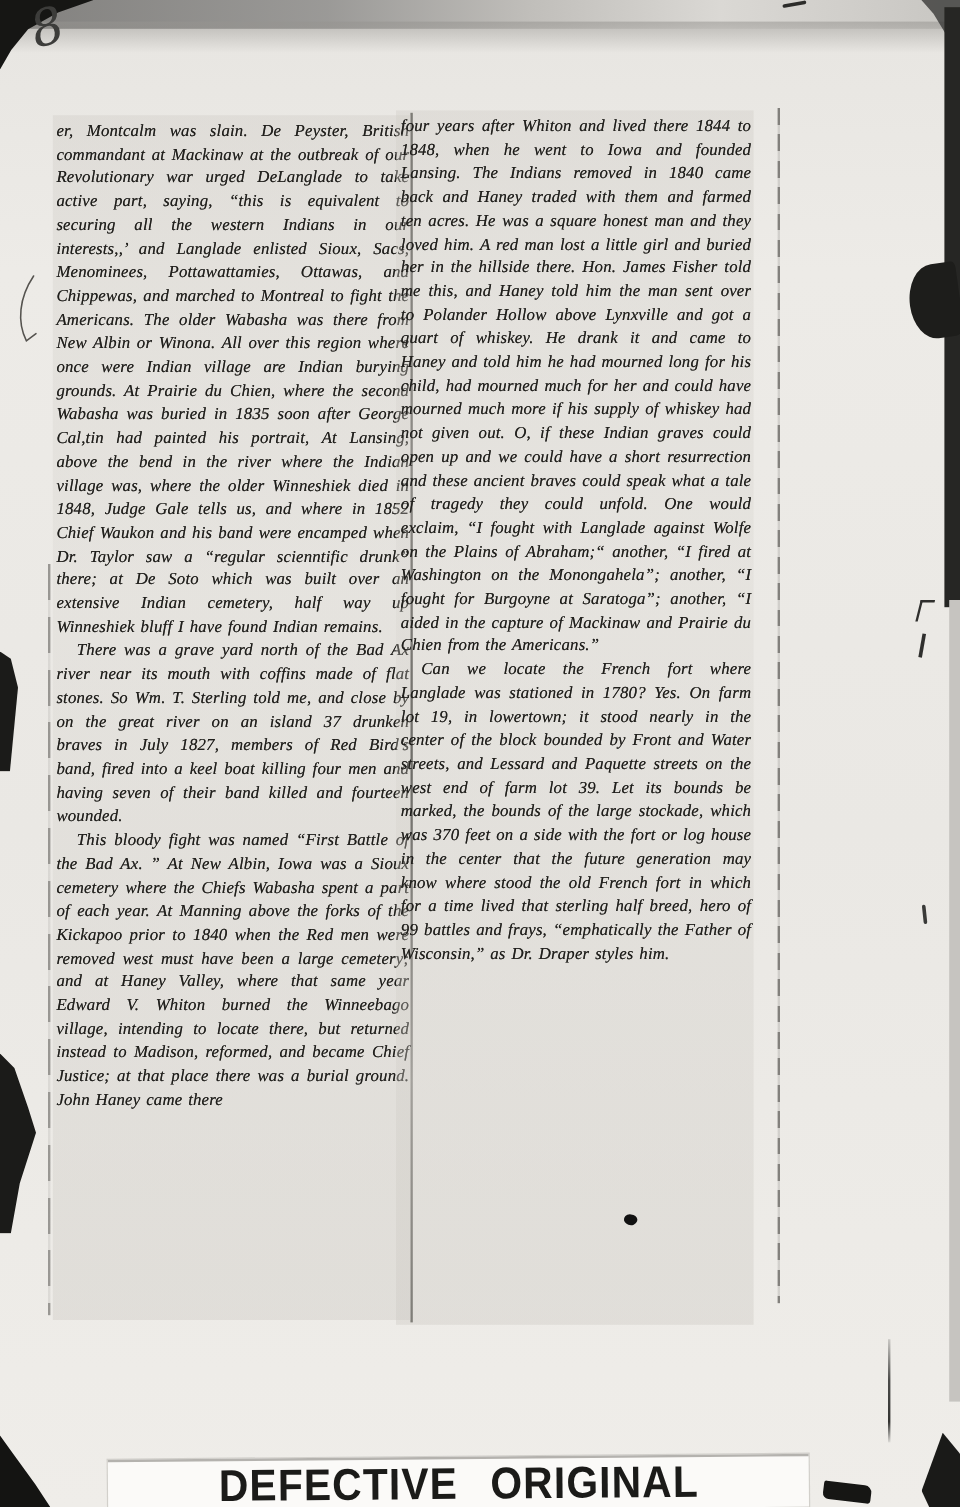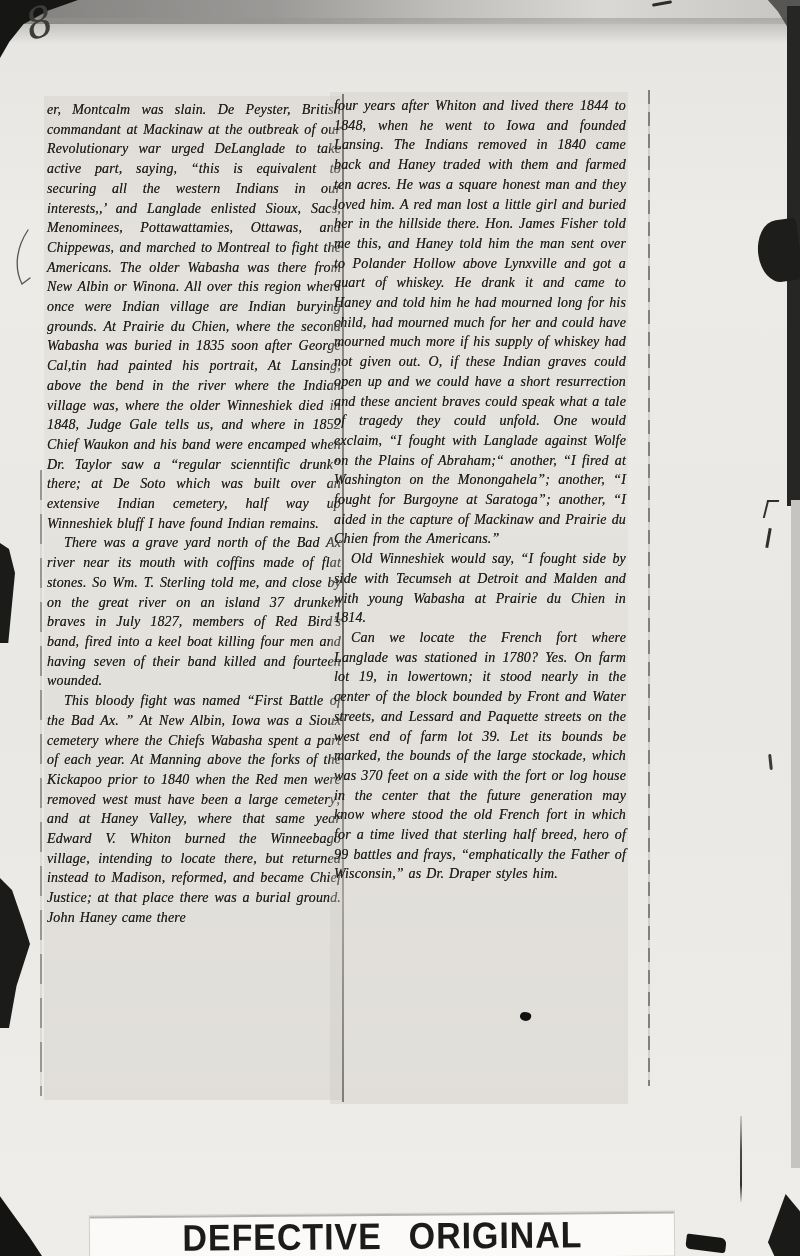--- a/index.html
+++ b/index.html
@@ -182,21 +182,20 @@
   <div class="rule-left"></div>
 
   <div id="clip-left" class="clip-col">
     <p>er, Montcalm was slain. De Peyster, British commandant at Mackinaw at the outbreak of our Revolutionary war urged DeLanglade to take active part, saying, “this is equivalent to securing all the western Indians in our interests,,’ and Langlade enlisted Sioux, Sacs, Menominees, Pottawattamies, Ottawas, and Chippewas, and marched to Montreal to fight the Americans. The older Wabasha was there from New Albin or Winona. All over this region where once were Indian village are Indian burying grounds. At Prairie du Chien, where the second Wabasha was buried in 1835 soon after George Cal,tin had painted his portrait, At Lansing, above the bend in the river where the Indian village was, where the older Winneshiek died in 1848, Judge Gale tells us, and where in 1852 Chief Waukon and his band were encamped when Dr. Taylor saw a “regular scienntific drunk” there; at De Soto which was built over an extensive Indian cemetery, half way up Winneshiek bluff I have found Indian remains.</p>
     <p class="ind">There was a grave yard north of the Bad Ax river near its mouth with coffins made of flat stones. So Wm. T. Sterling told me, and close by on the great river on an island 37 drunken braves in July 1827, members of Red Bird’s band, fired into a keel boat killing four men and having seven of their band killed and fourteen wounded.</p>
     <p class="ind">This bloody fight was named “First Battle of the Bad Ax. ” At New Albin, Iowa was a Sioux cemetery where the Chiefs Wabasha spent a part of each year. At Manning above the forks of the Kickapoo prior to 1840 when the Red men were removed west must have been a large cemetery; and at Haney Valley, where that same year Edward V. Whiton burned the Winneebago village, intending to locate there, but returned instead to Madison, reformed, and became Chief Justice; at that place there was a burial ground.  John Haney came there</p>
   </div>
 
   <div id="clip-right" class="clip-col">
     <p>four years after Whiton and lived there 1844 to 1848, when he went to Iowa and founded Lansing. The Indians removed in 1840 came back and Haney traded with them and farmed ten acres. He was a square honest man and they loved him. A red man lost a little girl and buried her in the hillside there. Hon. James Fisher told me this, and Haney told him the man sent over to Polander Hollow above Lynxville and got a quart of whiskey. He drank it and came to Haney and told him he had mourned long for his child, had mourned much for her and could have mourned much more if his supply of whiskey had not given out. O, if these Indian graves could open up and we could have a short resurrection and these ancient braves could speak what a tale of tragedy they could unfold. One would exclaim, “I fought with Langlade against Wolfe on the Plains of Abraham;“ another, “I fired at Washington on the Monongahela”; another, “I fought for Burgoyne at Saratoga”; another, “I aided in the capture of Mackinaw and Prairie du Chien from the Americans.”</p>
-    <p class="ind">Old Winneshiek would say, “I fought side by side with Tecumseh at Detroit and Malden and with young Wabasha at Prairie du Chien in 1814.</p>
     <p class="ind">Can we locate the French fort where Langlade was stationed in 1780? Yes. On farm lot 19, in lowertown; it stood nearly in the center of the block bounded by Front and Water streets, and Lessard and Paquette streets on the west end of farm lot 39. Let its bounds be marked, the bounds of the large stockade, which was 370 feet on a side with the fort or log house in the center that the future generation may know where stood the old French fort in which for a time lived that sterling half breed, hero of 99 battles and frays, “emphatically the Father of Wisconsin,” as Dr. Draper styles him.</p>
   </div>
 
   <div class="ink-dot-frays"></div>
 
   <div class="stamp">
     <span class="stamp-text">DEFECTIVE ORIGINAL</span>
   </div>
 
 </div>

